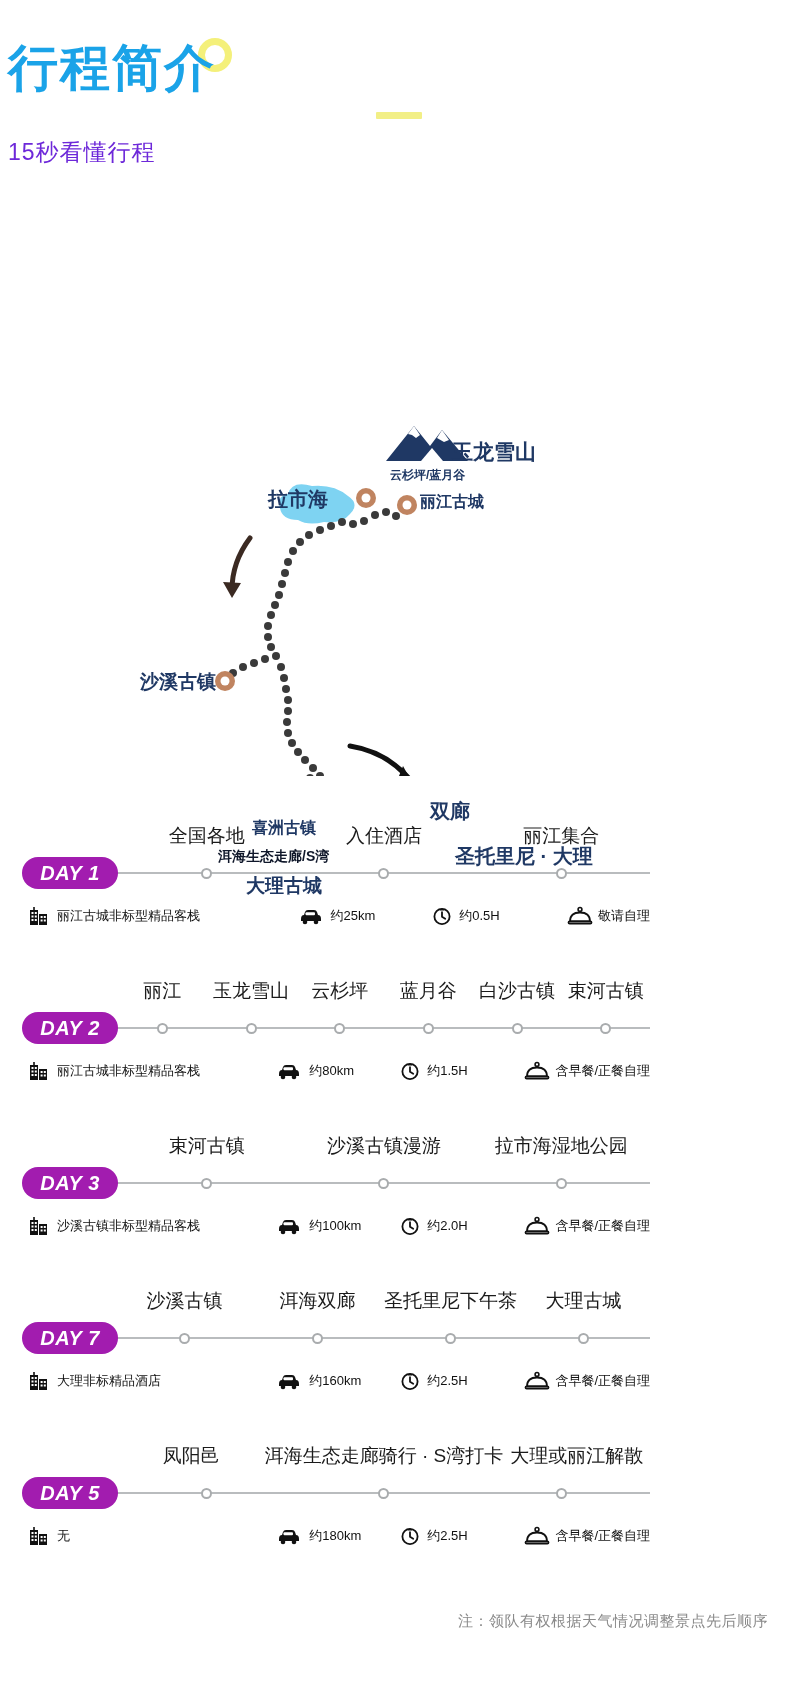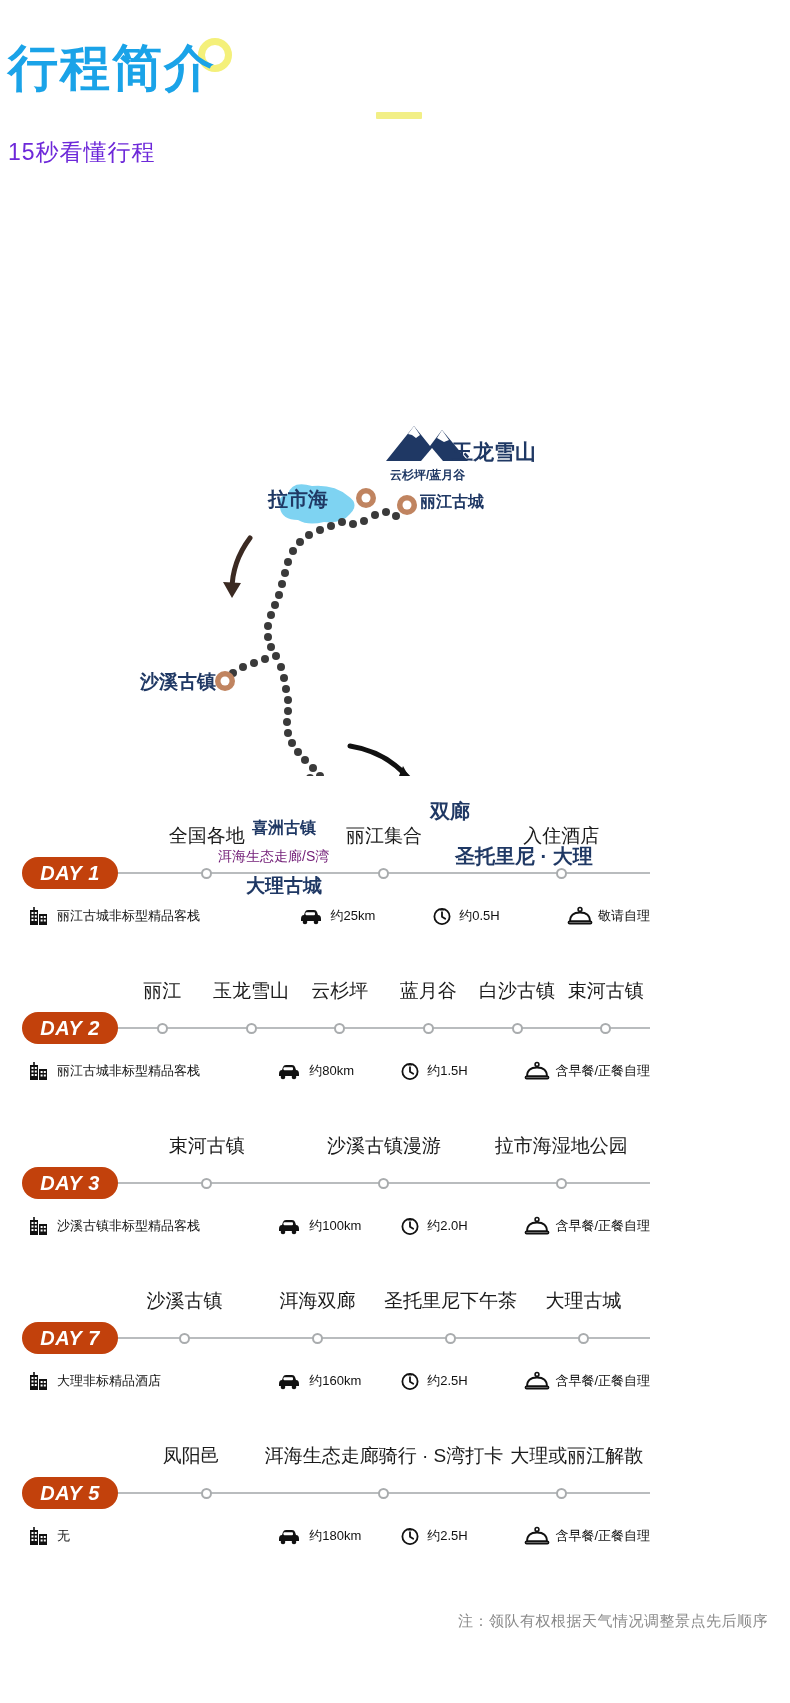--- a/index.html
+++ b/index.html
@@ -40,42 +40,42 @@
   .map-label {
     position:absolute; color:#1f3864; font-weight:bold;
     white-space:nowrap; line-height:1;
   }
   .lbl-yulong   { left:452px; top:255px; font-size:21px; }
   .lbl-yunshan  { left:390px; top:283px; font-size:12px; font-weight:bold; }
   .lbl-lashihai { left:268px; top:303px; font-size:20px; }
   .lbl-lijiang  { left:420px; top:308px; font-size:16px; }
   .lbl-shaxi    { left:140px; top:486px; font-size:19px; }
   .lbl-xizhou   { left:252px; top:634px; font-size:16px; }
-  .lbl-erhai    { left:218px; top:663px; font-size:14px; color:#701a75; font-weight:normal; }
+  .lbl-erhai    { left:218px; top:663px; font-size:14px; color:#0f172a; font-weight:bold; }
   .lbl-dali     { left:246px; top:690px; font-size:19px; }
   .lbl-shuanglang { left:430px; top:615px; font-size:20px; }
   .lbl-santorini  { left:455px; top:660px; font-size:20px; }
 
   
   .days { position:absolute; left:0; top:805px; width:672px;text-decoration:underline; }
   .day-block { position:relative; height:155px; }
 
   .stops {
     position:absolute; left:118px; right:22px; top:14px;
     display:flex; height:30px; align-items:flex-end;
   }
   .stop-label {
     flex:1 1 0; text-align:center; font-size:19px;
     color:#1b1b1b; white-space:nowrap;
   }
 
   .timeline { position:absolute; left:22px; right:22px; top:52px; height:34px; }
   .day-badge {
     position:absolute; left:0; top:0; width:96px; height:32px;
-    background:#c2410c; border-radius:16px; color:#fff;
+    background:#a21caf; border-radius:16px; color:#fff;
     font-size:20px; font-weight:bold; font-style:italic;
     display:flex; align-items:center; justify-content:center;
     letter-spacing:0.5px; z-index:3;
   }
   .track {
     position:absolute; left:92px; right:0; top:15px; height:2px;
     background:#b9bcbe;
   }
   .nodes {
     position:absolute; left:96px; right:0; top:0; height:32px;
@@ -267,22 +267,22 @@
   <div class="map-label lbl-erhai">洱海生态走廊/S湾</div>
   <div class="map-label lbl-dali">大理古城</div>
   <div class="map-label lbl-shuanglang">双廊</div>
   <div class="map-label lbl-santorini">圣托里尼 · 大理</div>
 </div>
 
 <div class="days" id="days-root">
     <div class="day-block">
       <div class="stops">
         <div class="stop-label">全国各地</div>
+        <div class="stop-label">入住酒店</div>
         <div class="stop-label">丽江集合</div>
-        <div class="stop-label">入住酒店</div>
       </div>
       <div class="timeline">
         <div class="day-badge">DAY 1</div>
         <div class="track"></div>
         <div class="nodes">
           <div class="node-cell">
             <span class="node"></span>
           </div>
           <div class="node-cell">
             <span class="node"></span>

